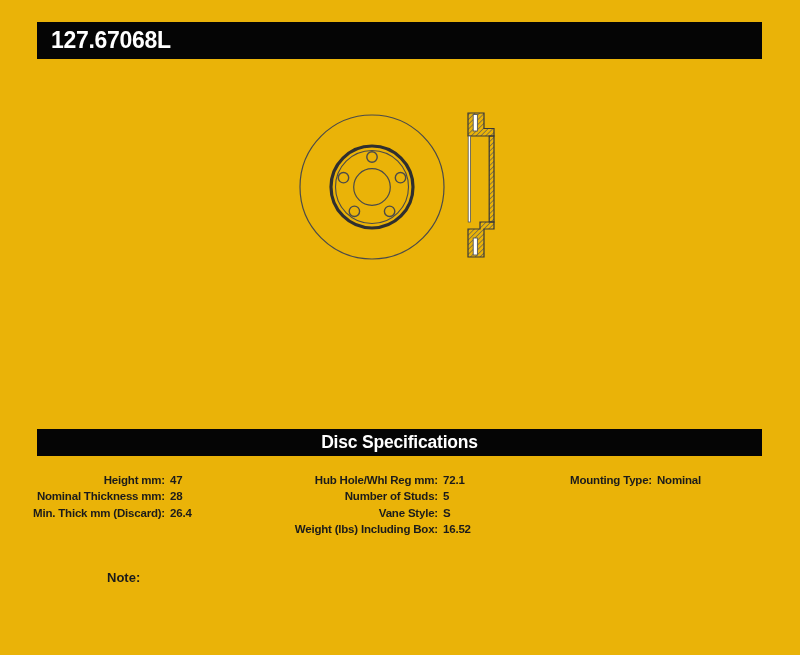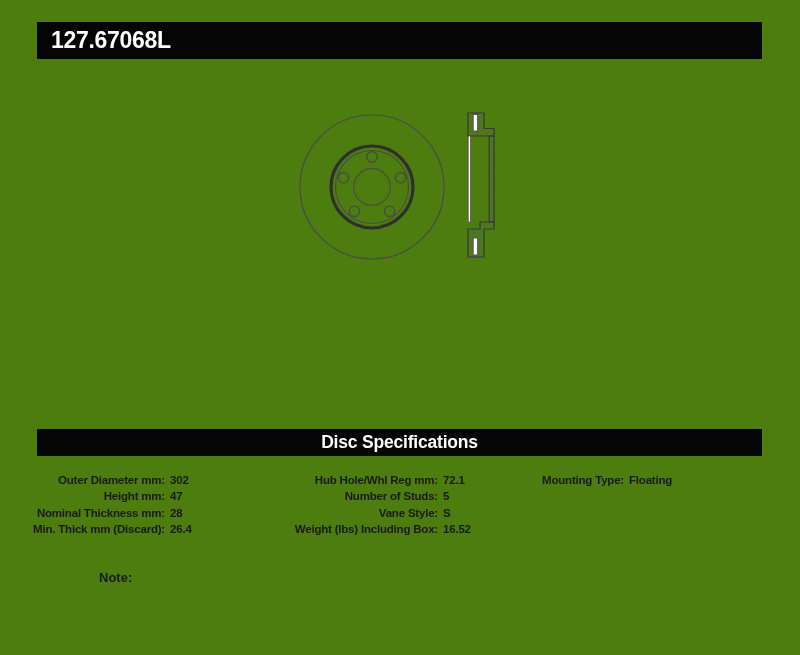--- a/index.html
+++ b/index.html
@@ -4,21 +4,21 @@
 <style>
   * { margin:0; padding:0; box-sizing:border-box; }
   html,body { width:800px; height:655px; background:#ffffff; }
   body {
     font-family:"Liberation Sans", sans-serif;
     font-weight:bold;
     color:#1b1b1b;
     position:relative;
     overflow:hidden;
   }
-  .page { position:absolute; inset:0; background:#4d7c0f; }
+  .page { position:absolute; inset:0; background:#eab308; }
 
   
   .topbar {
     position:absolute; left:37px; top:22px; width:725px; height:37px;
     background:#050505; color:#ffffff;
     display:flex; justify-content:space-between; align-items:center;
     padding:0 14px;
     font-size:23px; letter-spacing:-0.3px;
   }
   .specbar {
@@ -28,30 +28,30 @@
     font-size:17.5px; letter-spacing:-0.2px;
   }
 
   
   .drawing { position:absolute; left:290px; top:105px; width:230px; height:165px; }
 
   
   .spec-col { position:absolute; top:472px; font-size:11.5px; letter-spacing:-0.2px; }
   .col-left   { left:30px;  width:250px; }
   .col-middle { left:278px; width:268px; }
-  .col-right  { left:524px; width:215px; }
+  .col-right  { left:552px; width:215px; }
   .spec-row { display:flex; align-items:center; height:16.3px; white-space:nowrap; }
   .spec-label { flex:none; text-align:right; }
   .col-left   .spec-label { width:135px; }
   .col-middle .spec-label { width:160px; }
   .col-right  .spec-label { width:100px; }
   .spec-value { margin-left:5px; }
 
   .note {
-    position:absolute; left:99px; top:570px;
+    position:absolute; left:107px; top:570px;
     font-size:13px;
   }
 </style>
 </head>
 <body>
 
 <div class="page">
 
   <div class="topbar">
     <span>127.67068L</span>
@@ -92,24 +92,20 @@
       <rect x="183.2" y="133" width="4.2" height="17" fill="#ffffff" stroke="#555555" stroke-width="0.9"></rect>
     </g>
   </svg>
 
   <div class="specbar">
     <span>Disc Specifications</span>
   </div>
 
   <div class="spec-col col-left">
     <div class="spec-row">
-      <span class="spec-label">Outer Diameter mm:</span>
-      <span class="spec-value">302</span>
-    </div>
-    <div class="spec-row">
       <span class="spec-label">Height mm:</span>
       <span class="spec-value">47</span>
     </div>
     <div class="spec-row">
       <span class="spec-label">Nominal Thickness mm:</span>
       <span class="spec-value">28</span>
     </div>
     <div class="spec-row">
       <span class="spec-label">Min. Thick mm (Discard):</span>
       <span class="spec-value">26.4</span>
@@ -131,19 +127,19 @@
     </div>
     <div class="spec-row">
       <span class="spec-label">Weight (lbs) Including Box:</span>
       <span class="spec-value">16.52</span>
     </div>
   </div>
 
   <div class="spec-col col-right">
     <div class="spec-row">
       <span class="spec-label">Mounting Type:</span>
-      <span class="spec-value">Floating</span>
+      <span class="spec-value">Nominal</span>
     </div>
   </div>
 
   <div class="note">Note:</div>
 
 </div>
 
 </body></html>

